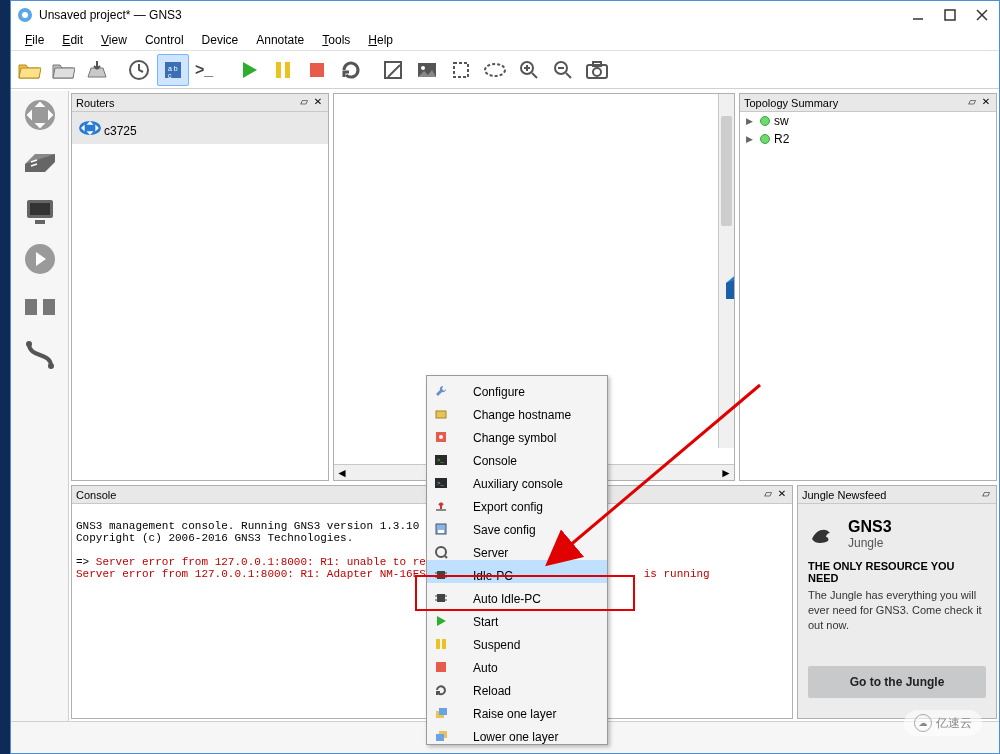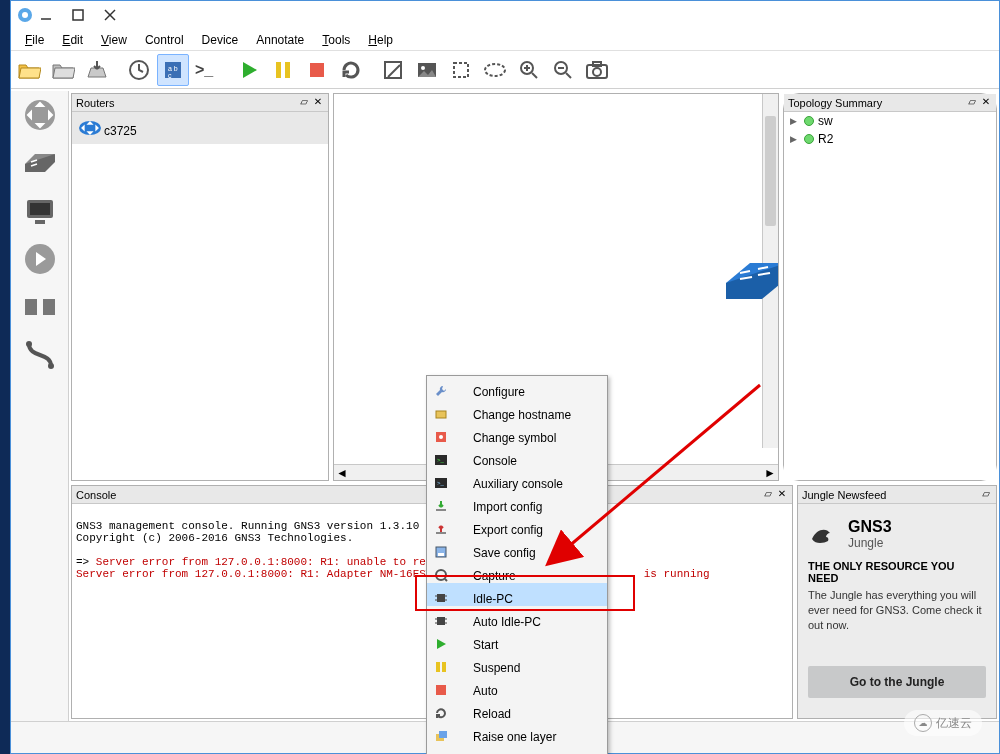--- a/index.html
+++ b/index.html
@@ -43,21 +43,21 @@
 
   .canvas { flex:1; position:relative; }
   .canvas .panel-body { background:#fff; }
   .sw-icon { position:absolute; left:388px; top:165px; }
 
   .scroll-h { height:16px; background:#f0f0f0; border-top:1px solid #c8c8c8; display:flex; align-items:center; }
   .scroll-h .arrow { width:16px; height:14px; text-align:center; }
   .scroll-v { position:absolute; right:0; top:0; bottom:16px; width:16px; background:#f0f0f0; border-left:1px solid #c8c8c8; }
   .scroll-v .thumb { position:absolute; top:22px; left:2px; right:2px; height:110px; background:#cdcdcd; border-radius:2px;}
 
-  .topo { width:214px;border-radius:16px; }
+  .topo { width:258px; }
   .treeitem { display:flex; align-items:center; gap:4px; padding:2px 6px; }
   .tri { width:10px; color:#666; font-size:9px; }
   .statusdot { width:10px; height:10px; border-radius:50%; background:#6ed96e; border:1px solid #3aa33a; }
 
   .row2 { height:238px; display:flex; }
   .console { flex:1; }
   .console .panel-body { font-family:"Courier New",monospace; font-size:11px; padding:4px; white-space:pre-wrap; word-break:break-all;}
   .console .err { color:#c00000; }
   .console .txt { color:#000; }
 
@@ -88,20 +88,21 @@
 
 <div class="leftedge"></div>
 
 <div class="window">
 
   <div class="titlebar">
     <svg class="appicon" viewBox="0 0 16 16">
         <circle cx="8" cy="8" r="7" fill="#5aa7e8"></circle>
         <circle cx="8" cy="8" r="3" fill="#fff"></circle>
       </svg>
+    <div class="title">Unsaved project* — GNS3</div>
     <div class="winbtns">
       <div class="winbtn"><svg viewBox="0 0 14 14">
             <line x1="2" y1="11" x2="12" y2="11" stroke="#333" stroke-width="1.5"></line>
           </svg></div>
       <div class="winbtn"><svg viewBox="0 0 14 14">
             <rect x="2" y="2" width="10" height="10" fill="none" stroke="#333" stroke-width="1.5"></rect>
           </svg></div>
       <div class="winbtn"><svg viewBox="0 0 14 14">
             <line x1="2" y1="2" x2="12" y2="12" stroke="#333" stroke-width="1.5"></line>
             <line x1="12" y1="2" x2="2" y2="12" stroke="#333" stroke-width="1.5"></line>
@@ -425,29 +426,20 @@
         <svg width="14" height="14">
           <rect x="1" y="2" width="12" height="10" fill="#2a2a2a"></rect>
           <text x="3" y="9" fill="#8cf" font-size="6">&gt;_</text>
         </svg>
       </span>
       <span>Auxiliary console</span>
     </div>
     <div class="mi">
       <span class="mic">
         <svg width="14" height="14">
-          <path d="M7 2v6m0 0l-2-2m2 2l2-2" stroke="#3a3" stroke-width="2" fill="none"></path>
-          <rect x="2" y="10" width="10" height="2" fill="#888"></rect>
-        </svg>
-      </span>
-      <span>Import config</span>
-    </div>
-    <div class="mi">
-      <span class="mic">
-        <svg width="14" height="14">
           <path d="M7 10V4m0 0l-2 2m2-2l2 2" stroke="#c33" stroke-width="2" fill="none"></path>
           <rect x="2" y="10" width="10" height="2" fill="#888"></rect>
         </svg>
       </span>
       <span>Export config</span>
     </div>
     <div class="mi">
       <span class="mic">
         <svg width="14" height="14">
           <rect x="2" y="2" width="10" height="10" fill="#8ab4e8" stroke="#456"></rect>
@@ -456,21 +448,21 @@
       </span>
       <span>Save config</span>
     </div>
     <div class="mi">
       <span class="mic">
         <svg width="14" height="14">
           <circle cx="7" cy="7" r="5" fill="none" stroke="#555" stroke-width="2"></circle>
           <path d="M11 11l2 2" stroke="#555" stroke-width="2"></path>
         </svg>
       </span>
-      <span>Capture</span>
+      <span>Server</span>
     </div>
     <div class="mi sel">
       <span class="mic">
         <svg width="14" height="14">
           <rect x="3" y="3" width="8" height="8" fill="#444"></rect>
           <g stroke="#444">
             <line x1="1" y1="5" x2="3" y2="5"></line>
             <line x1="1" y1="9" x2="3" y2="9"></line>
             <line x1="11" y1="5" x2="13" y2="5"></line>
             <line x1="11" y1="9" x2="13" y2="9"></line>

